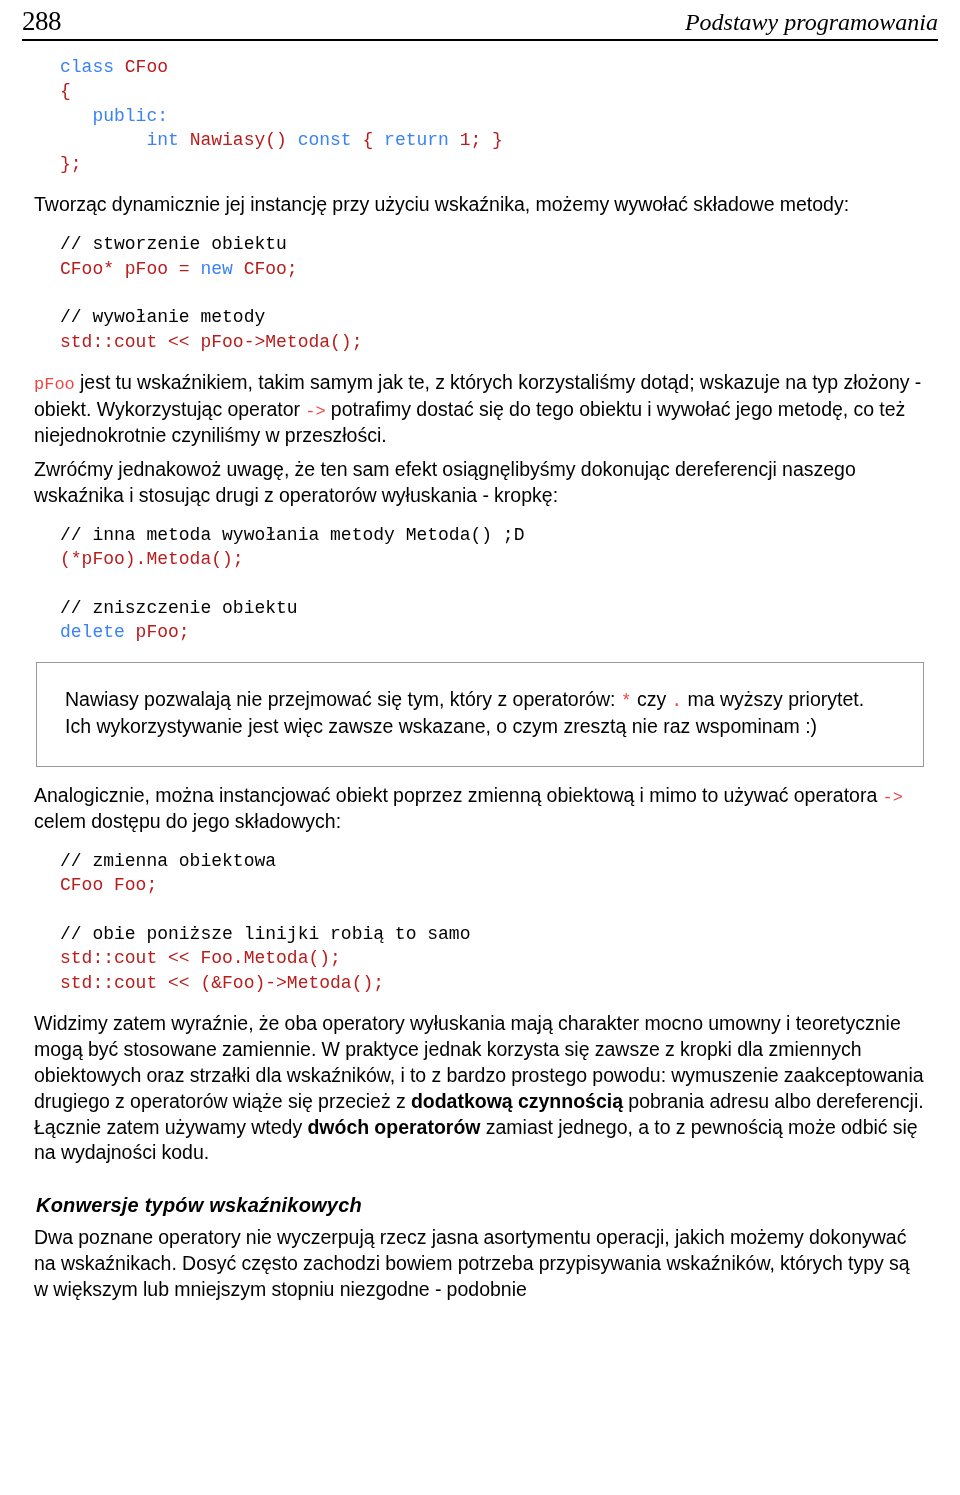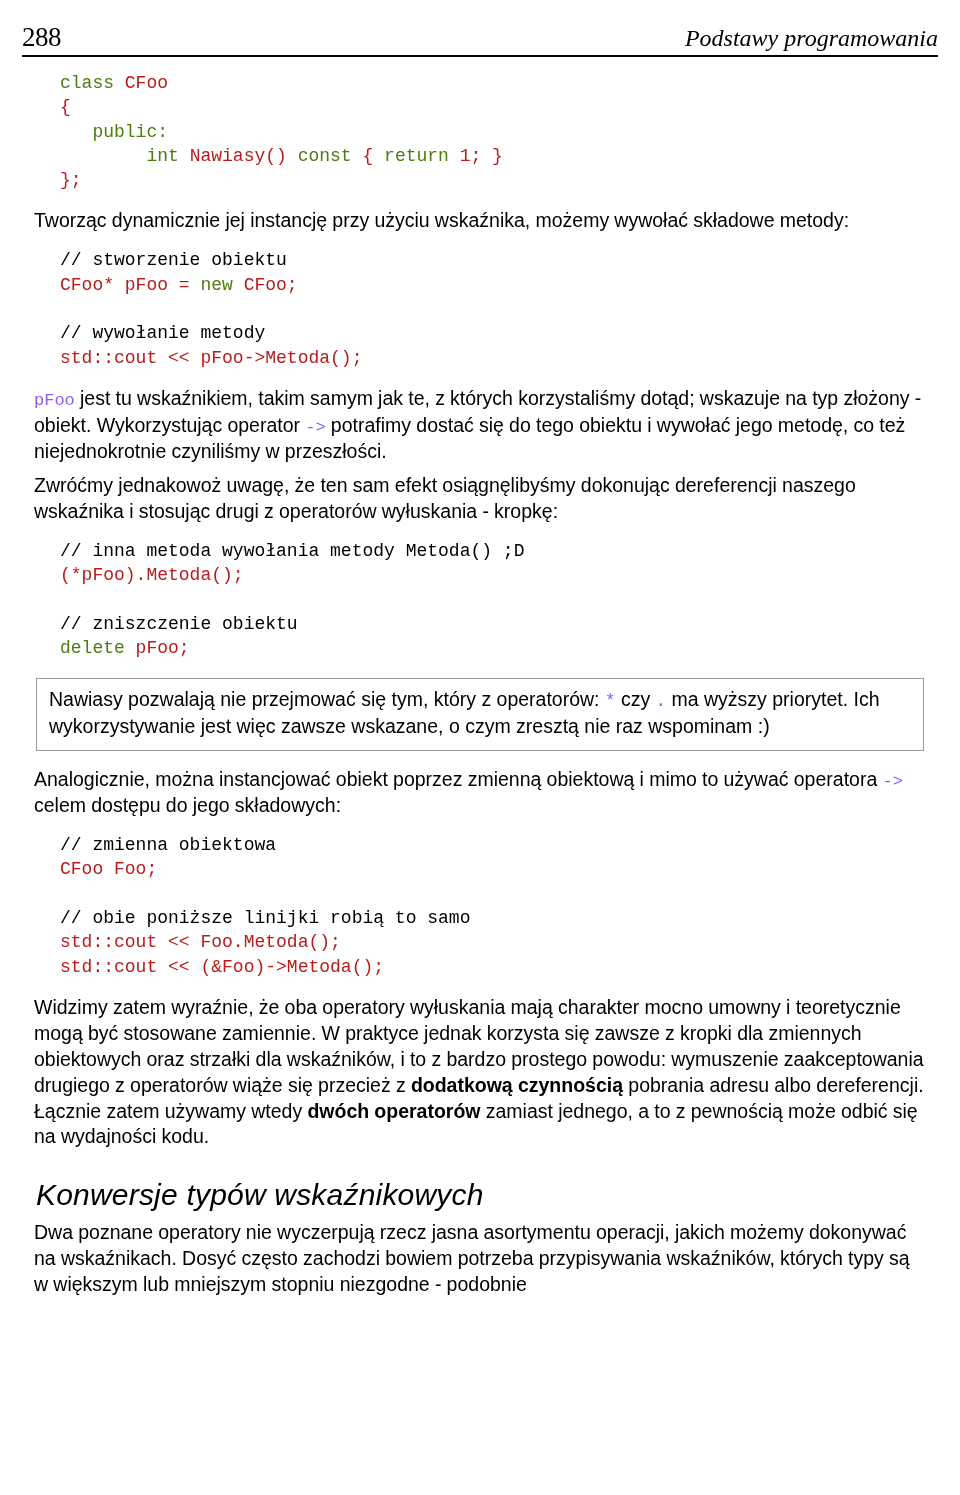--- a/index.html
+++ b/index.html
@@ -13,21 +13,21 @@
     font-family: "Liberation Sans", sans-serif;
     color: #000000;
     overflow: hidden;
   }
 
   .page {
     position: relative;
     width: 960px;
     height: 1214px;
     box-sizing: border-box;
-    padding: 16px 18px;
+    padding: 0 18px;
   }
 
   
   .page-header {
     display: flex;
     align-items: baseline;
     justify-content: space-between;
     font-family: "Liberation Serif", serif;
     font-style: italic;
     padding: 6px 4px 2px 4px;
@@ -60,59 +60,59 @@
     word-spacing: -0.2px;
   }
   p.body.tight {
     margin-top: 8px;
   }
   b, strong { font-weight: bold; }
 
   code, .mono {
     font-family: "Liberation Mono", monospace;
     font-size: 17.5px;
-    color: #8b5cf6;
+    color: #ef4444;
   }
   p.body code {
     font-size: 17px;
   }
 
   
   pre.code {
     font-family: "Liberation Mono", monospace;
     font-size: 18px;
     line-height: 1.35;
     margin: 14px 0 0 0;
     padding: 0 0 0 26px;
     color: #2f2f2f;
     white-space: pre;
   }
-  pre.code .kw  { color: #4d7c0f; }
+  pre.code .kw  { color: #3b82f6; }
   pre.code .cm  { color: #000000; }
   pre.code .id  { color: #b91c1c; }
 
   
   .callout {
     border: 1px solid #9a9a9a;
     margin: 18px 2px 0 2px;
     padding: 8px 12px 10px 12px;
     box-sizing: border-box;
   }
   .callout p {
     font-size: 19.5px;
     line-height: 1.33;
-    margin: 0;
+    margin: 16px;
   }
 
   
   h2.section-heading {
     font-family: "Liberation Sans", sans-serif;
     font-style: italic;
-    font-weight: normal;
-    font-size: 30px;
+    font-weight: bold;
+    font-size: 20px;
     margin: 28px 0 0 0;
     padding: 0 0 0 2px;
     letter-spacing: 0.2px;
   }
 </style>
 </head>
 <body>
 
 <div class="page">
 

